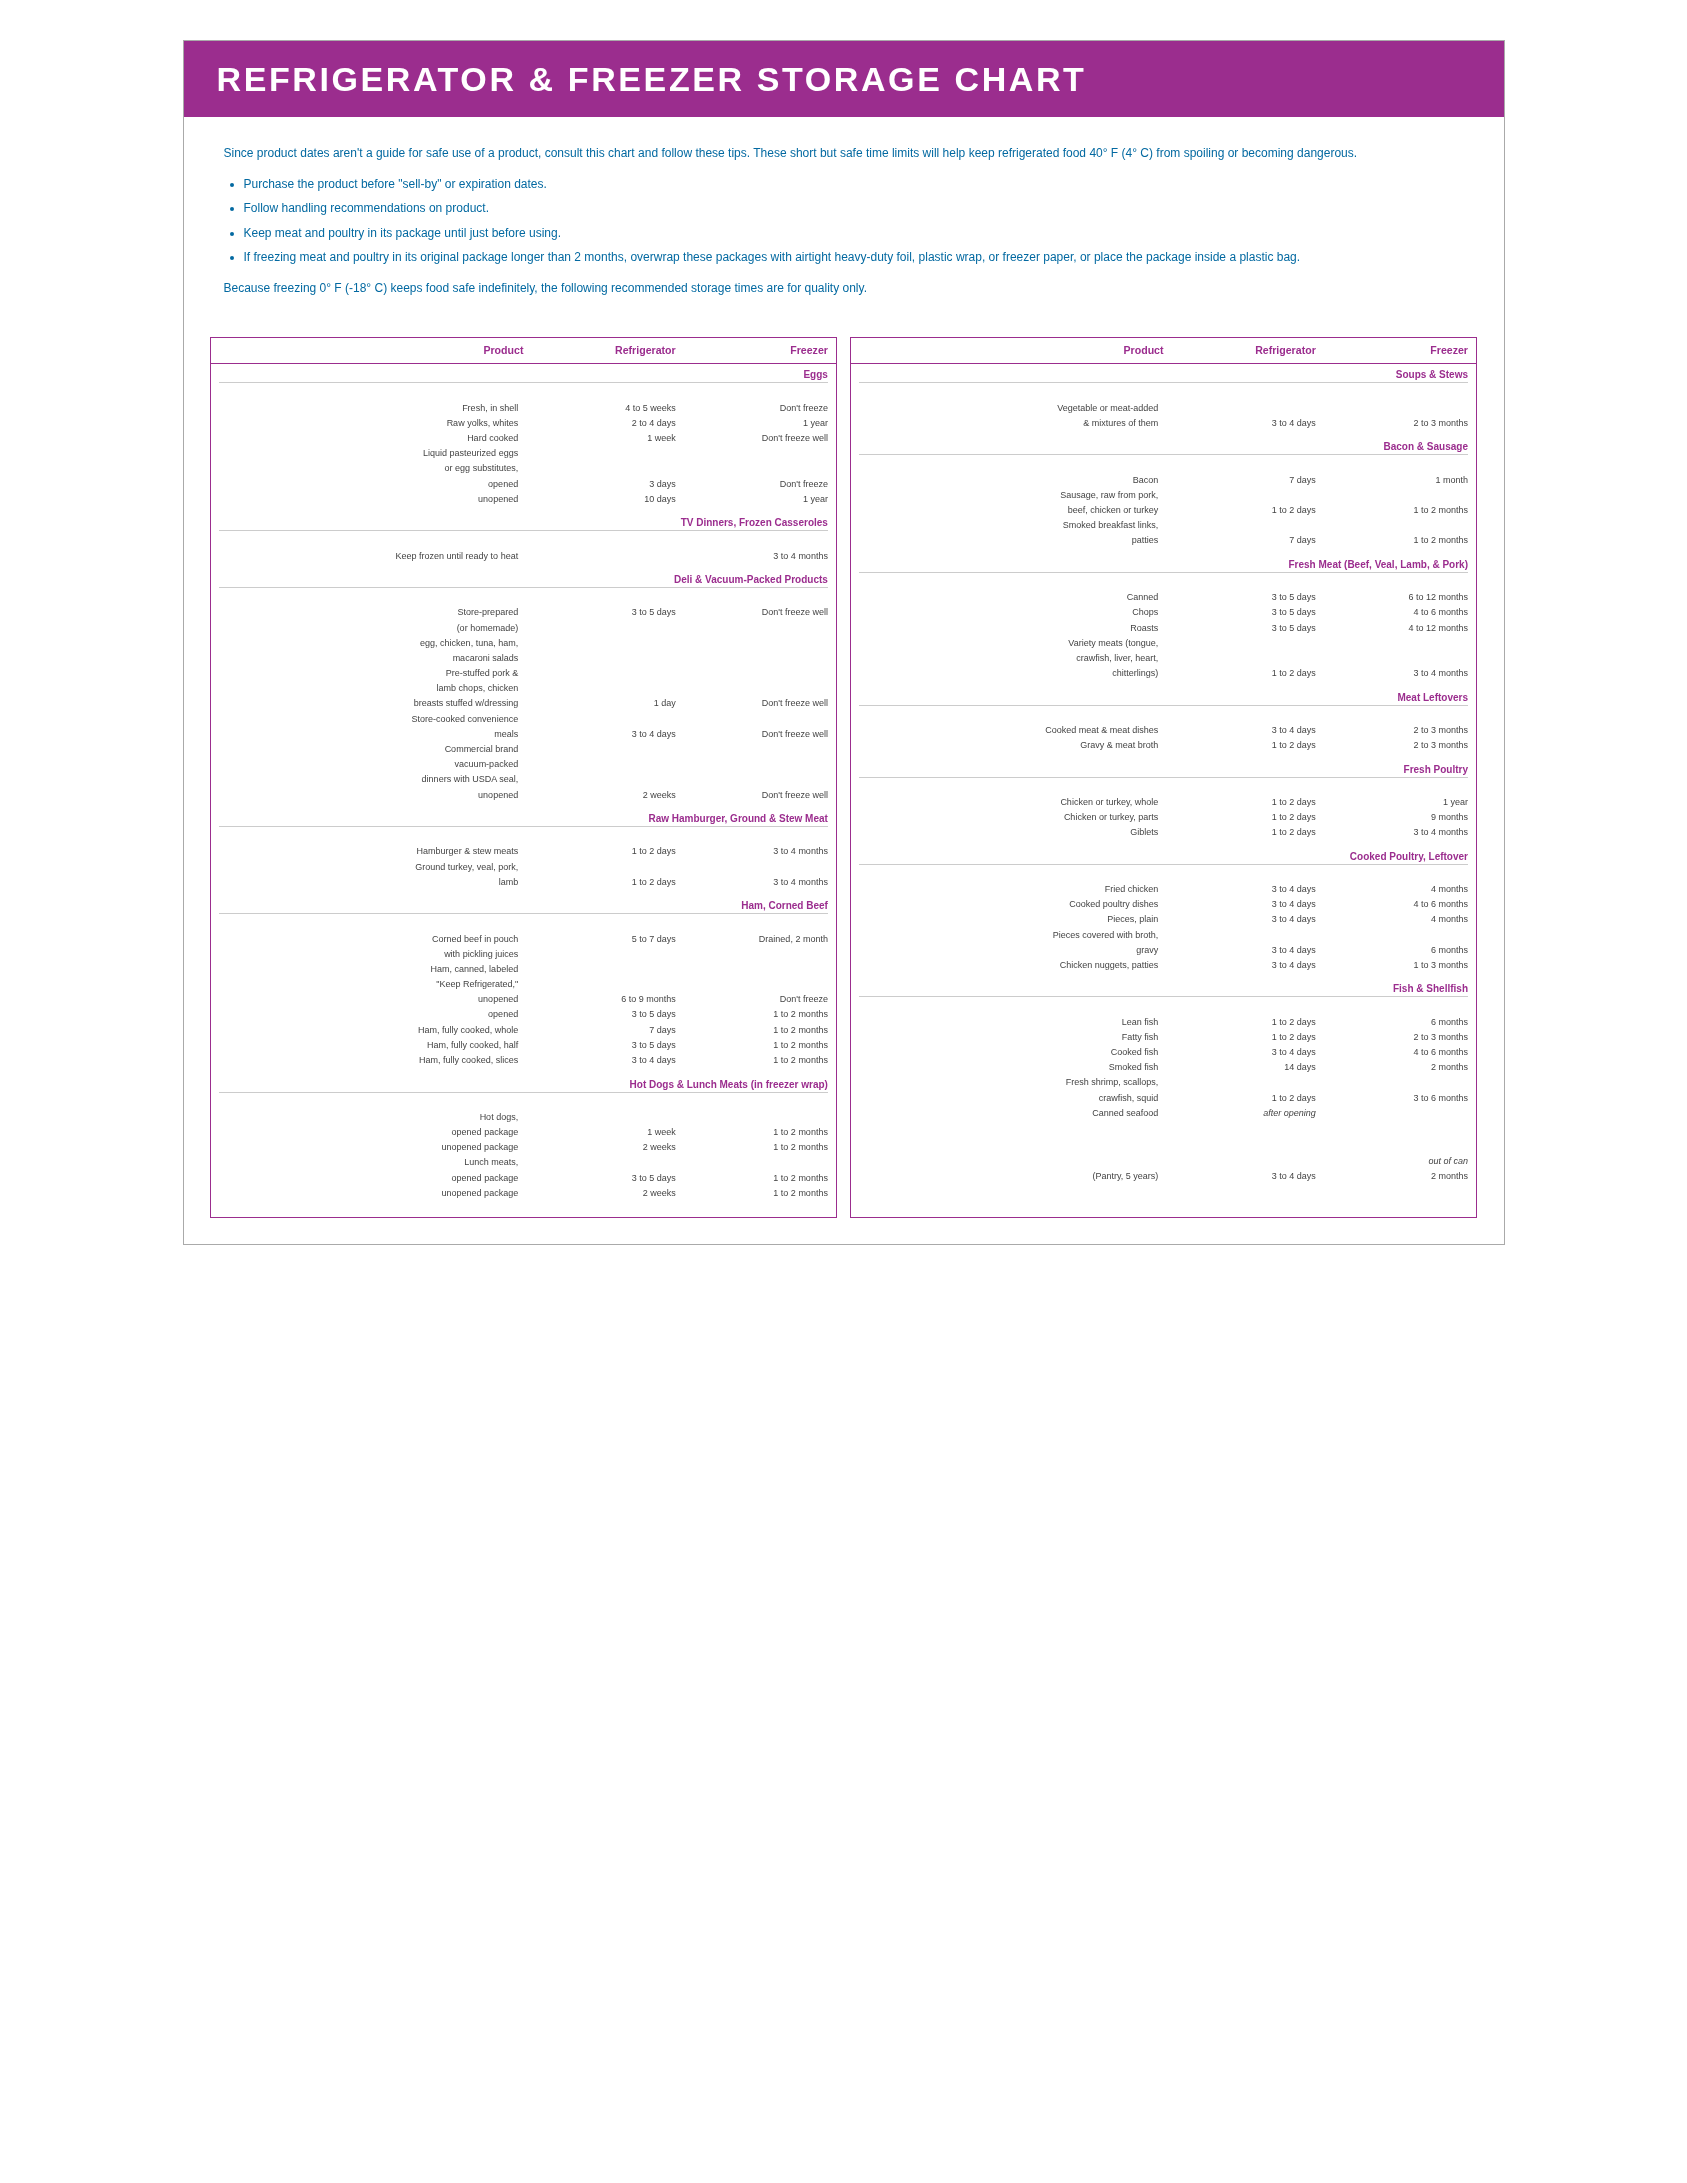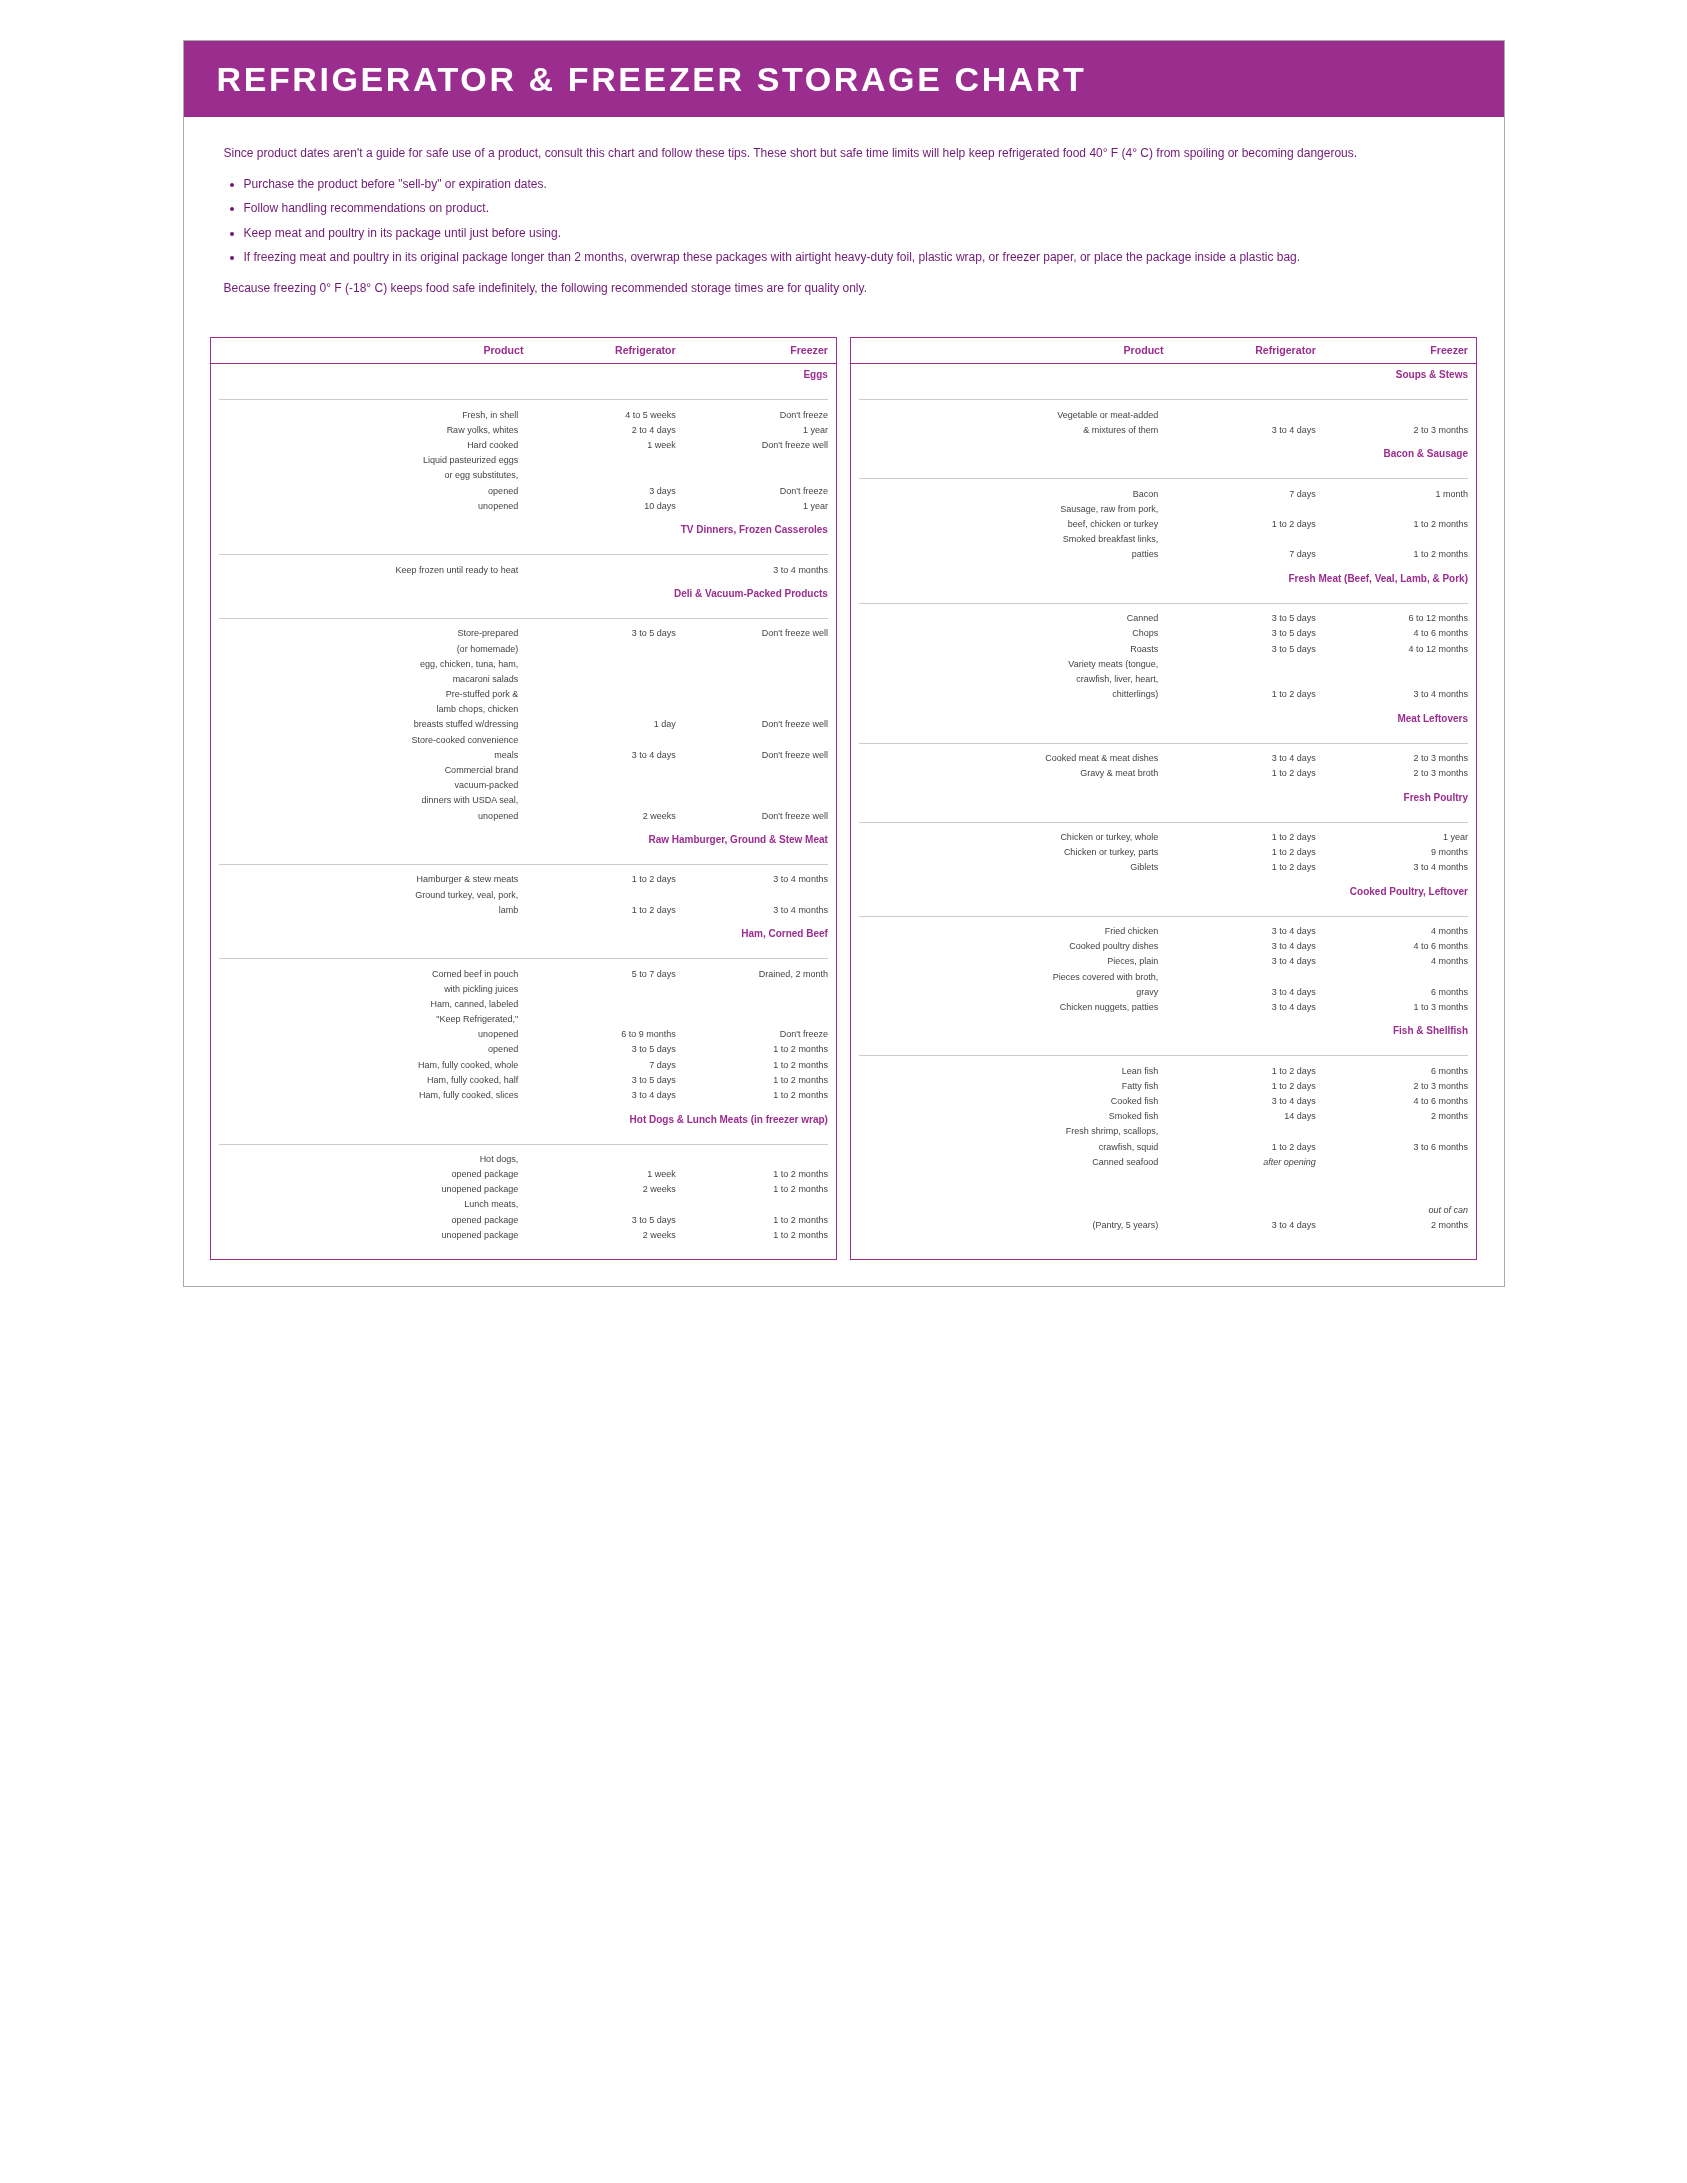--- a/index.html
+++ b/index.html
@@ -29,21 +29,21 @@
       color: #fff;
       font-size: 34px;
       font-weight: bold;
       letter-spacing: 2.6px;
       text-transform: uppercase;
       font-family: Arial, sans-serif;
     }
     .intro {
       padding: 26.5px 40px 13.2px 40px;
       font-size: 12px;
-      color: #701a75;
+      color: #0369a1;
       line-height: 1.6;
     }
     .intro p {
       margin-bottom: 12px;
     }
     .intro ul {
       margin-left: 20px;
       margin-bottom: 12px;
     }
     .intro ul li {
@@ -75,23 +75,23 @@
     .table-body {
       padding: 5.3px 8px;
     }
     .section {
       margin-bottom: 10.6px;
     }
     .section-title {
       font-weight: bold;
       font-size: 10px;
       color: #9b2d8e;
-      margin-bottom: 7px;
+      margin-bottom: 17px;
       border-bottom: 0.7px solid #ccc;
-      padding-bottom: 19px;
+      padding-bottom: 2px;
     }
     .row {
       display: grid;
       grid-template-columns: 2fr 1fr 1fr;
       padding: 1.3px 0;
       font-size: 9px;
       color: #444;
       line-height: 1.4;
     }
     .row .item-name {

